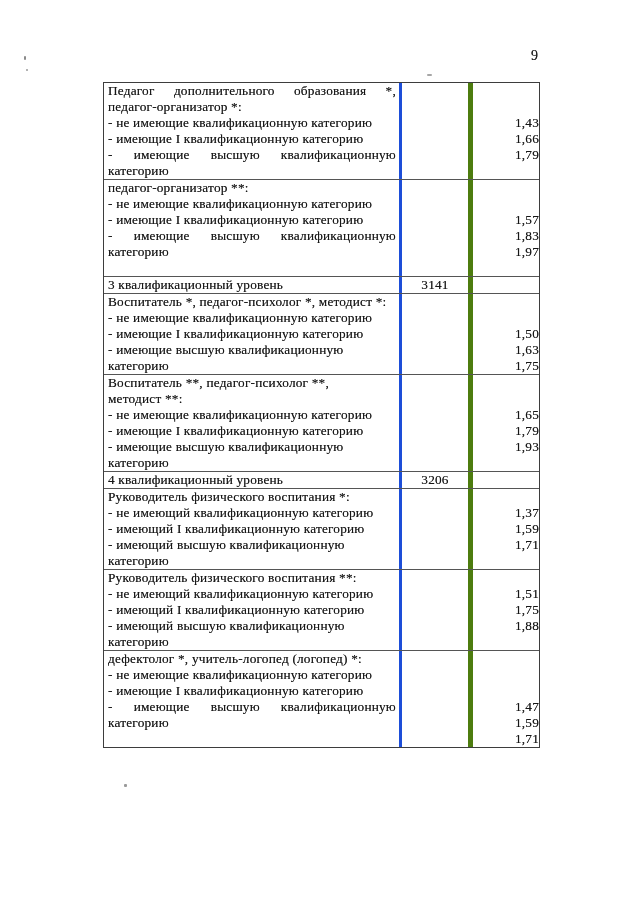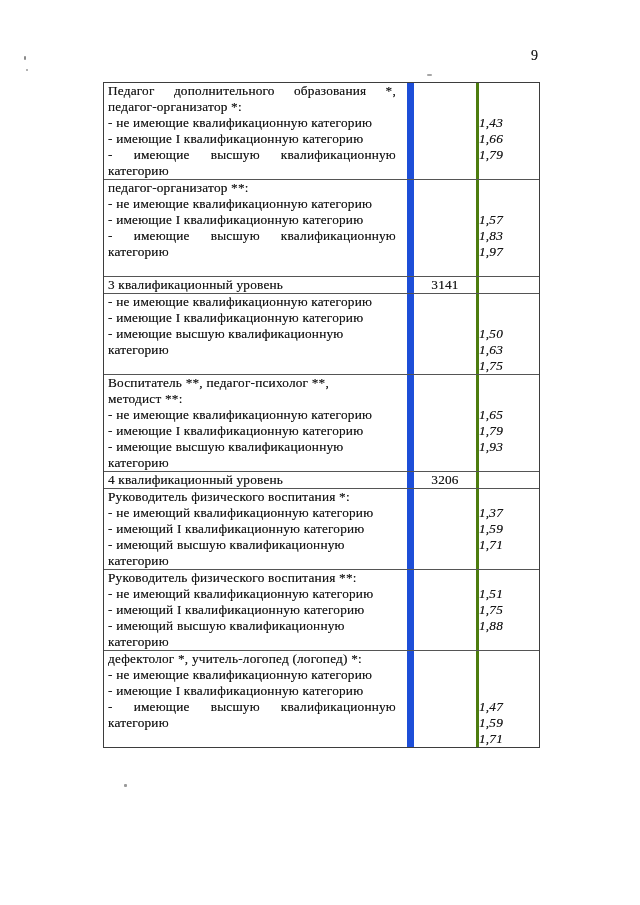--- a/index.html
+++ b/index.html
@@ -12,22 +12,22 @@
     position:absolute;top:48px;left:531px;font-size:14px;color:#1c1c1c;
     text-shadow:0 0 .6px rgba(20,20,20,.65);
   }
   .doc-table{
     position:absolute;left:103px;top:82px;width:437px;
     border:1px solid #3d3d3d;box-sizing:border-box;background:#fff;
   }
   .trow{display:flex;border-top:1px solid #555;}
   .trow:first-child{border-top:none;}
   .c1{width:295px;box-sizing:border-box;padding:0 3px 0 4px;overflow:hidden;}
-  .c2{width:69px;box-sizing:border-box;border-left:7px solid #1d4ed8;text-align:center;margin-left:8px;}
-  .c3{flex:1;box-sizing:border-box;border-left:3px solid #4d7c0f;text-align:left;font-style:italic;}
+  .c2{width:69px;box-sizing:border-box;border-left:3px solid #1d4ed8;text-align:center;}
+  .c3{flex:1;box-sizing:border-box;border-left:5px solid #4d7c0f;text-align:right;}
   .line,.vline,.code{
     font-size:13.3px;line-height:16px;height:16px;letter-spacing:.2px;
     text-shadow:0 0 .6px rgba(25,25,25,.6);
   }
   .line{white-space:nowrap;text-align:left;}
   .line.justify{white-space:normal;text-align:justify;text-align-last:justify;}
   .vline{white-space:nowrap;}
   .artifact{position:absolute;background:#8a8a8a;border-radius:1px;}
   .a1{left:24px;top:56px;width:2px;height:4px;}
   .a2{left:26px;top:69px;width:2px;height:2px;background:#9a9a9a;}
@@ -84,20 +84,21 @@
         </div>
         <div class="c2">
           <div class="code">3141</div>
         </div>
         <div class="c3">
           <div class="vline">&nbsp;</div>
         </div>
       </div>
       <div class="trow">
         <div class="c1">
+          <div class="line">Воспитатель *, педагог-психолог *, методист *:</div>
           <div class="line">- не имеющие квалификационную категорию</div>
           <div class="line">- имеющие I квалификационную категорию</div>
           <div class="line">- имеющие высшую квалификационную</div>
           <div class="line">категорию</div>
         </div>
         <div class="c2"></div>
         <div class="c3">
           <div class="vline">&nbsp;</div>
           <div class="vline">&nbsp;</div>
           <div class="vline">1,50</div>

